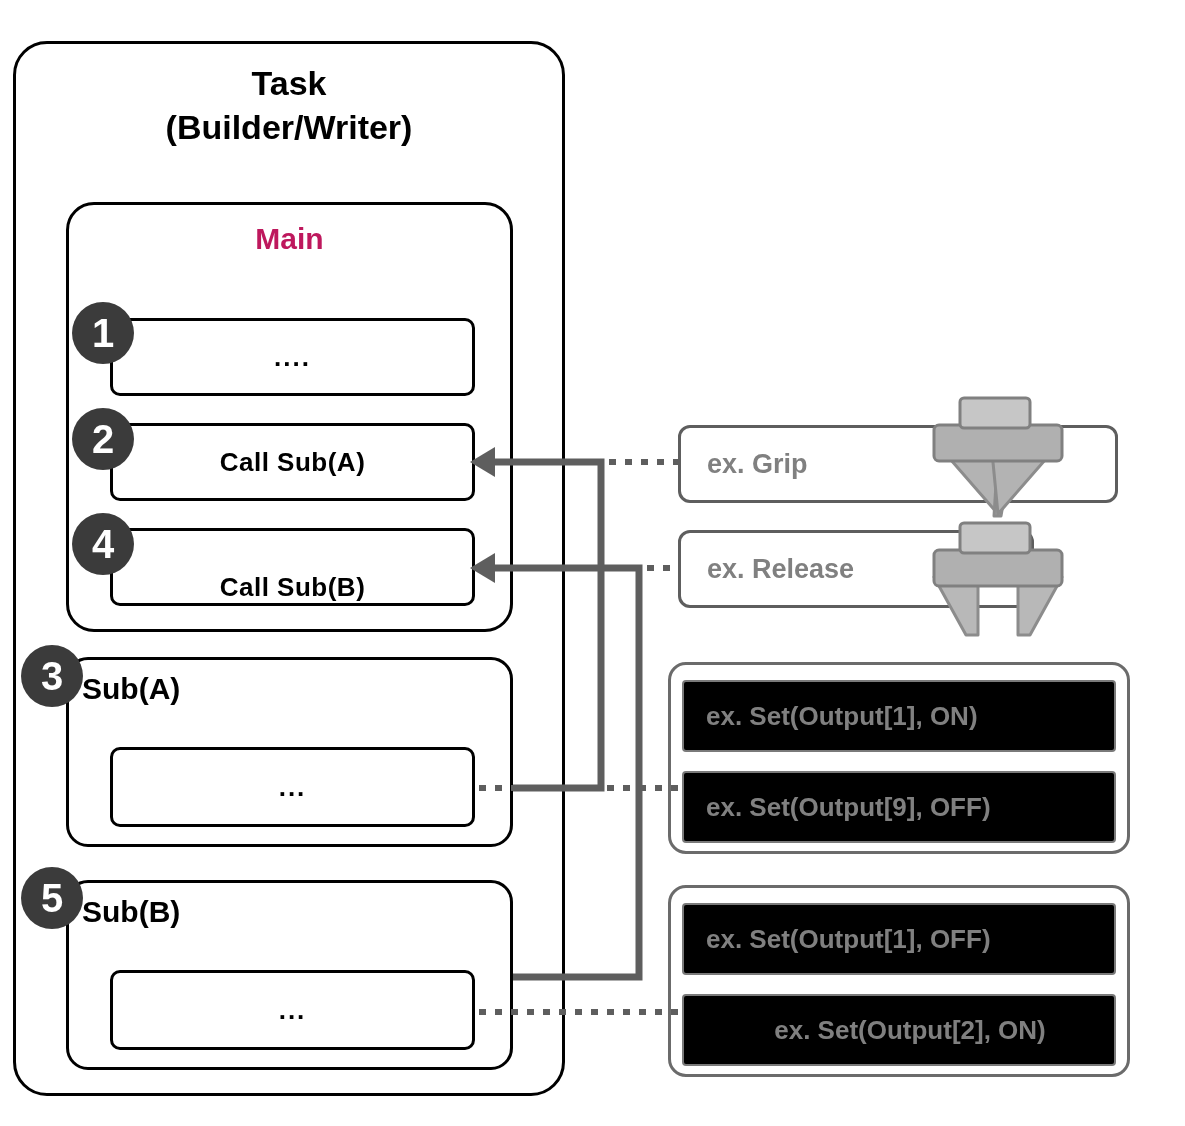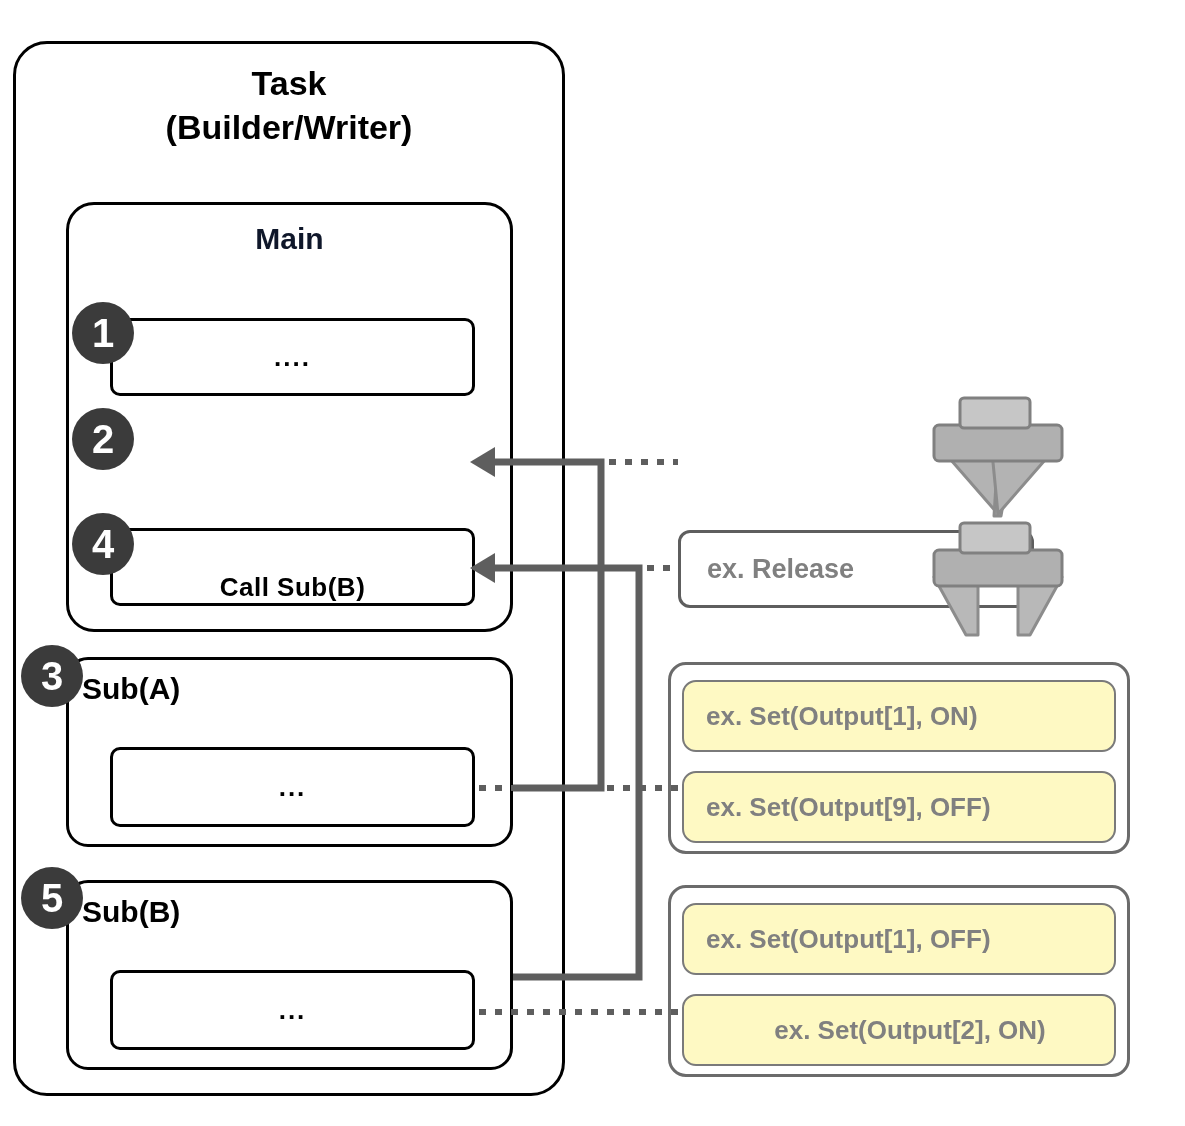--- a/index.html
+++ b/index.html
@@ -49,21 +49,21 @@
     border-radius: 28px;
     background: #ffffff;
   }
   .main-title {
     position: absolute;
     left: 66px; top: 222px;
     width: 447px;
     text-align: center;
     font-size: 30px;
     font-weight: bold;
-    color: #0f172a;
+    color: #be185d;
   }
 
   
   .stmt {
     border: 3px solid #000000;
     border-radius: 10px;
     background: #ffffff;
     left: 110px;
     width: 365px;
     height: 78px;
@@ -158,22 +158,22 @@
     border-radius: 18px;
     background: #ffffff;
     left: 668px;
     width: 462px;
   }
   .ex-group.g1 { top: 662px; height: 192px; }
   .ex-group.g2 { top: 885px; height: 192px; }
 
   .ex-inner {
     border: 2px solid #7a7a7a;
-    border-radius: 14px;
-    background: #fef9c3;
+    border-radius: 4px;
+    background: #000000;
     left: 682px;
     width: 434px;
     height: 72px;
     display: flex;
     align-items: center;
     font-size: 26px;
     font-weight: bold;
     color: #808080;
     padding-left: 22px;
     white-space: nowrap;
@@ -227,20 +227,23 @@
   <div class="abs task-outer"></div>
   <div class="task-title">Task
 (Builder/Writer)</div>
 
   <div class="abs main-outer"></div>
   <div class="main-title">Main</div>
 
   <div class="abs stmt s1">
     <span class="dots-lg">....</span>
   </div>
+  <div class="abs stmt s2">
+    <span>Call  Sub(A)</span>
+  </div>
   <div class="abs stmt s3">
     <span>Call  Sub(B)</span>
   </div>
 
   <div class="abs sub-outer a"></div>
   <div class="sub-label a">Sub(A)</div>
   <div class="abs sub-body a">
     <span>...</span>
   </div>
 
@@ -249,20 +252,23 @@
   <div class="abs sub-body b">
     <span>...</span>
   </div>
 
   <div class="abs badge n1">1</div>
   <div class="abs badge n2">2</div>
   <div class="abs badge n4">4</div>
   <div class="abs badge n3">3</div>
   <div class="abs badge n5">5</div>
 
+  <div class="abs ex-box ex-grip">
+    <span>ex. Grip</span>
+  </div>
   <div class="abs ex-box ex-release">
     <span>ex. Release</span>
   </div>
 
   <div class="abs ex-group g1"></div>
   <div class="abs ex-inner i1">
     <span>ex. Set(Output[1], ON)</span>
   </div>
   <div class="abs ex-inner i2">
     <span>ex. Set(Output[9], OFF)</span>

